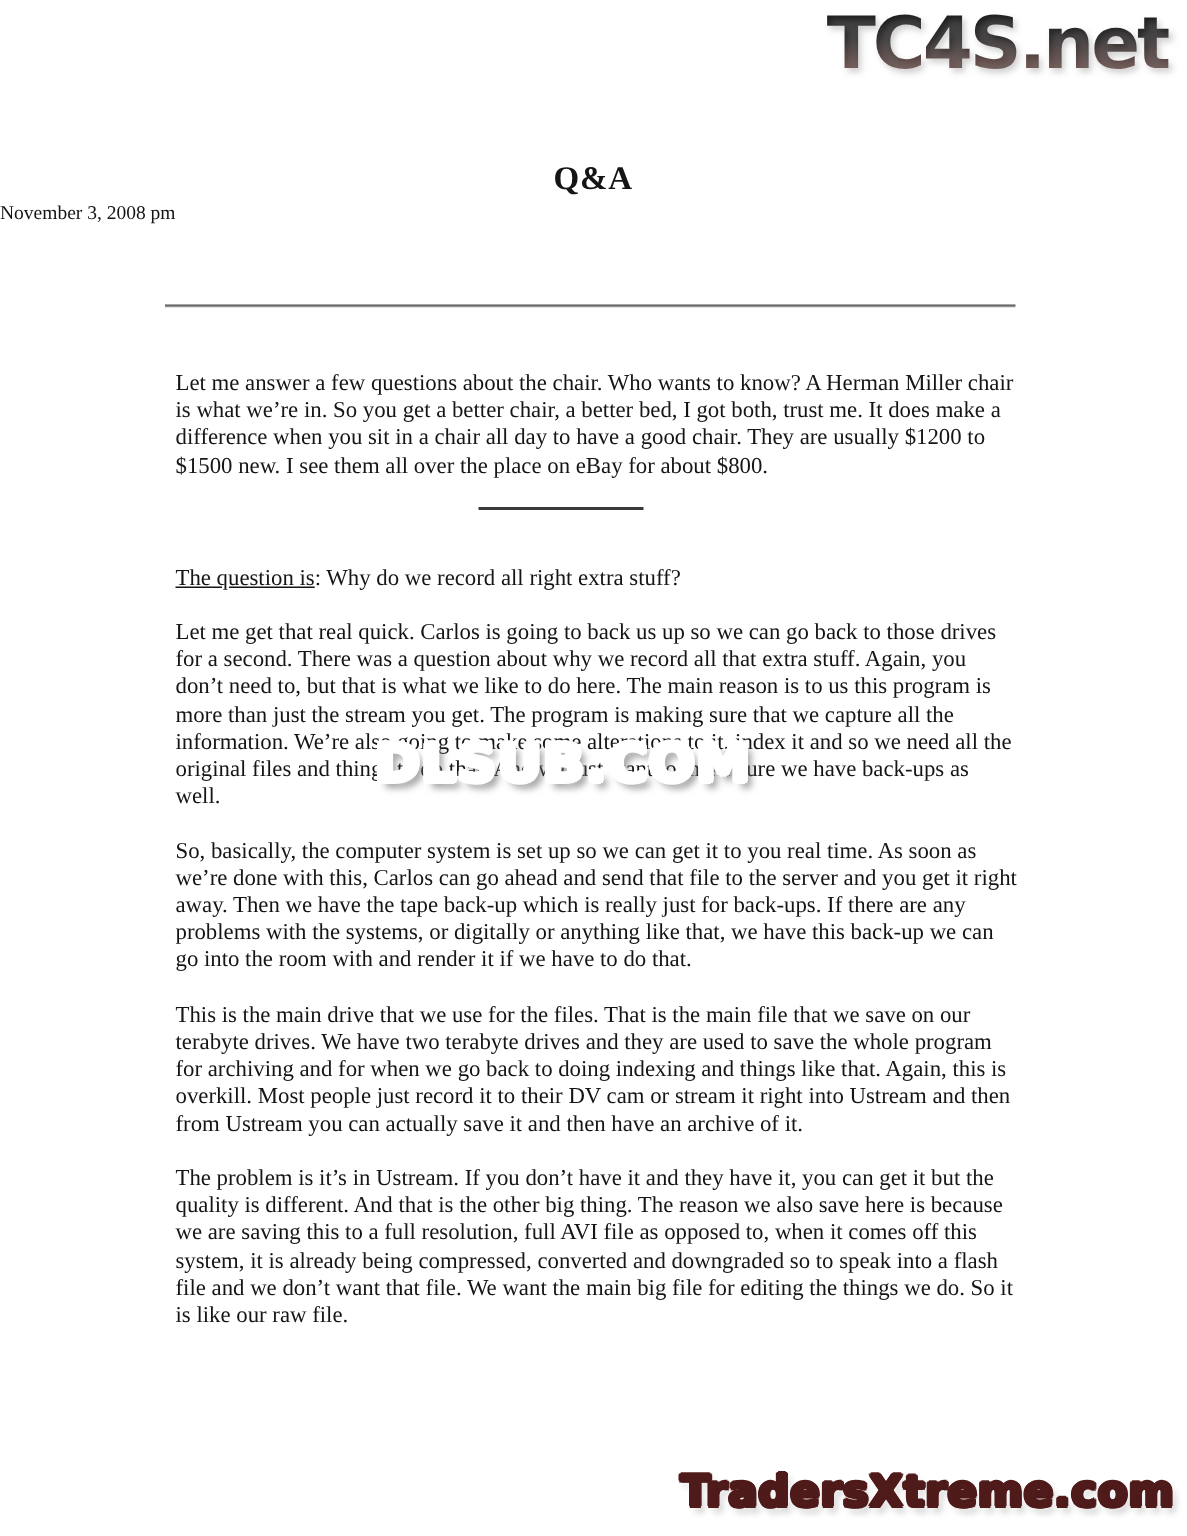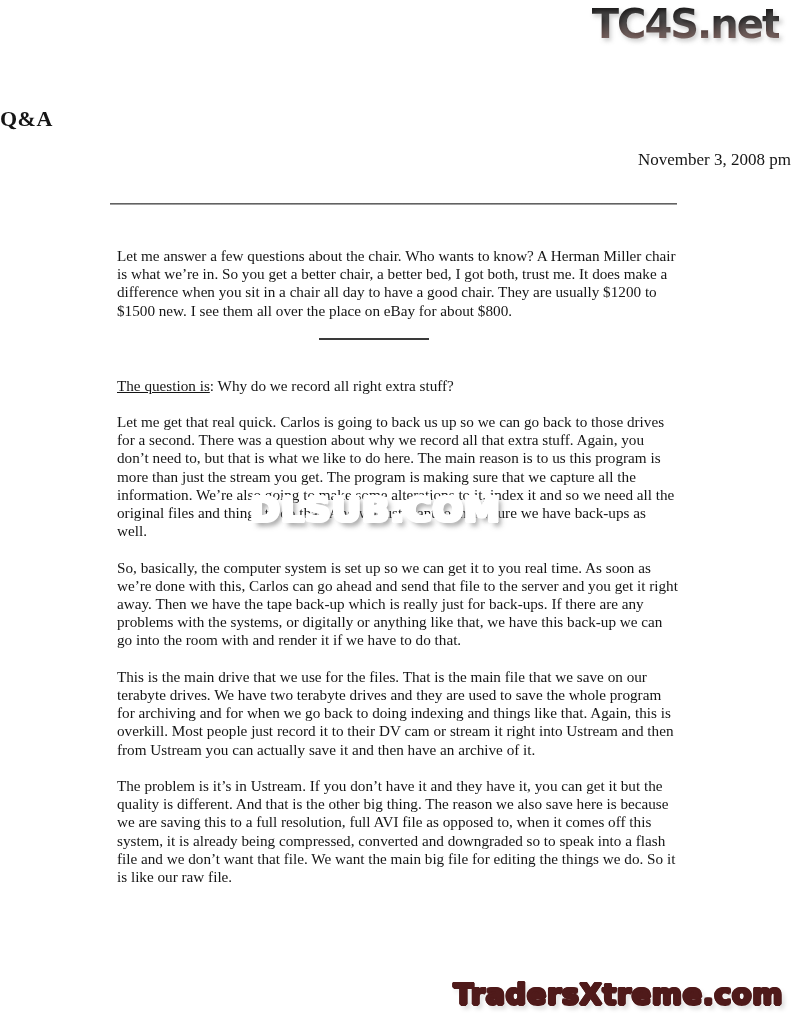--- a/index.html
+++ b/index.html
@@ -13,48 +13,48 @@
     color: #151515;
   }
 
   
   .site-logo-top {
     position: absolute;
     top: 1px;
     right: 12px;
     font-family: "DejaVu Sans", sans-serif;
     font-weight: bold;
-    font-size: 40px;
+    font-size: 48px;
     letter-spacing: -2px;
     background: linear-gradient(180deg, #141414 0%, #2e2b2b 45%, #6e524e 78%, #a89391 96%, #c7bbb9 100%);
     -webkit-background-clip: text;
     background-clip: text;
     color: transparent;
     text-shadow: 2px 3px 4px rgba(120,120,120,0.35);
     margin-left: 16px;
   }
 
   
   .doc-title {
     position: absolute;
     top: 91px;
     left: 0;
     width: 100%;
-    text-align: left;
+    text-align: center;
     font-size: 22px;
     font-weight: bold;
     letter-spacing: 0.5px;
   }
   .doc-date {
     position: absolute;
-    top: 150px;
+    top: 134px;
     left: 0;
     width: 100%;
-    text-align: right;
-    font-size: 17px;
+    text-align: left;
+    font-size: 13px;
   }
   .hr-main {
     position: absolute;
     top: 195px;
     left: 110px;
     width: 567px;
     height: 2px;
     border: none;
     background: linear-gradient(180deg, #4d4d4d 0%, #7c7c7c 55%, #c9c9c9 100%);
   }

